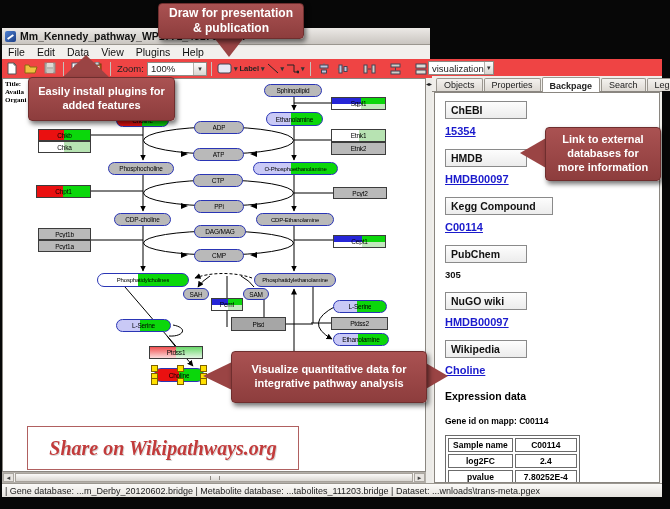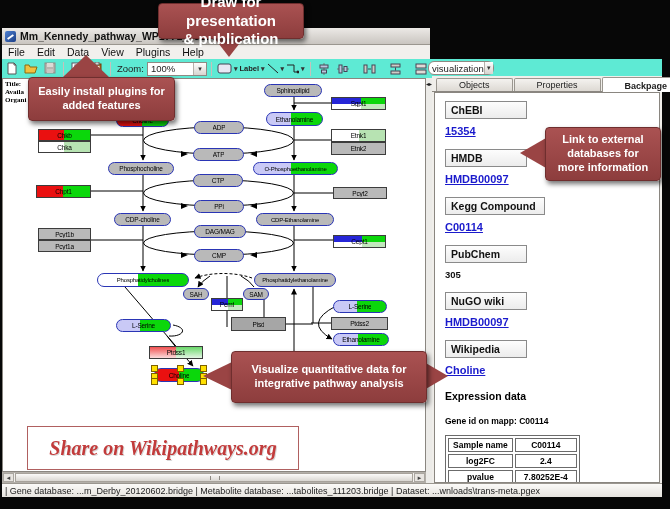--- a/index.html
+++ b/index.html
@@ -10,21 +10,21 @@
   .titlebar{position:absolute;left:0;top:0;width:428px;height:17px;
             background:linear-gradient(#ece9e6,#c9c5c0);border-bottom:1px solid #9a968f;
             display:flex;align-items:center;gap:4px;padding-left:3px;box-sizing:border-box;}
   .titlebar .ttext{font-size:10.5px;font-weight:bold;color:#111;white-space:nowrap;}
   .appicon{width:11px;height:11px;border-radius:2px;background:linear-gradient(135deg,#4d7fd0,#1d3f86);
            position:relative;flex:0 0 auto;}
   .appicon:after{content:"";position:absolute;left:2px;top:5px;width:7px;height:2px;background:#fff;transform:rotate(-35deg);}
   .menubar{position:absolute;left:0;top:17px;width:428px;height:14px;background:#f2f0ed;
            display:flex;align-items:center;font-size:10.5px;color:#111;border-bottom:1px solid #d6d2cc;}
   .menubar span{padding:0 6px;cursor:default;}
-  .toolbar{position:absolute;left:0;top:31px;width:660px;height:19px;background:#5eead4;
+  .toolbar{position:absolute;left:0;top:31px;width:660px;height:19px;background:#ef4444;
            border-bottom:1px solid #c9c5bf;display:flex;align-items:center;font-size:9.5px;color:#222;}
   .tsep{width:1px;height:14px;background:#c5c1bb;margin:0 4px;}
   .tbtn{height:16px;min-width:17px;display:flex;align-items:center;justify-content:center;margin:0 1px;font-weight:bold;}
   .combo{background:#fff;border:1px solid #8e8a84;height:14px;display:flex;align-items:center;
          font-size:9.5px;padding-left:3px;box-sizing:border-box;}
   .combo .arrowbox{margin-left:auto;width:12px;height:12px;background:linear-gradient(#fdfdfd,#d8d5d0);
          border-left:1px solid #b5b1ab;display:flex;align-items:center;justify-content:center;font-size:7px;color:#333;}
   .ddcaret{font-size:7px;color:#333;margin-left:2px;}
   
   #canvas{position:absolute;left:0;top:50px;width:424px;height:394px;background:#fff;
@@ -34,28 +34,28 @@
   #hscroll{position:absolute;left:0;top:444px;width:424px;height:11px;background:#f1efec;
            border:1px solid #b3afa9;box-sizing:border-box;}
   .sbtn{position:absolute;top:0;width:11px;height:9px;background:#e8e5e1;border:1px solid #aaa6a0;
         font-size:6px;color:#444;display:flex;align-items:center;justify-content:center;box-sizing:border-box;}
   #sthumb{position:absolute;left:12px;top:0;width:398px;height:9px;background:linear-gradient(#fbfaf9,#d9d6d1);
           border:1px solid #a7a29b;box-sizing:border-box;}
   #sthumb .grip{position:absolute;left:50%;top:2px;width:8px;height:4px;margin-left:-4px;
           border-left:1px solid #8d8983;border-right:1px solid #8d8983;}
   #panel{position:absolute;left:430px;top:48px;width:230px;height:407px;background:#f0eeea;}
   .tabs{display:flex;align-items:flex-end;height:15px;padding-left:4px;border-bottom:1px solid #8a8680;}
-  .tab{font-size:9px;padding:1px 22px;border:1px solid #9a968f;border-bottom:none;
+  .tab{font-size:9px;padding:1px 7px;border:1px solid #9a968f;border-bottom:none;
        background:linear-gradient(#f4f2ef,#ddd9d3);margin-right:1px;border-radius:2px 2px 0 0;color:#222;}
   .tab.active{background:#fff;font-weight:bold;padding-top:3px;position:relative;top:1px;}
   #panel-content{position:absolute;left:2px;top:16px;right:2px;bottom:0;background:#fff;
        border:1px solid #8a8680;padding:8px 0 16px 10px;box-sizing:border-box;overflow:hidden;}
   .bp-header{width:82px;border:1px solid #8a8a8a;background:linear-gradient(#fdfdfd,#ececec);
        font-size:10.5px;font-weight:bold;color:#111;padding:2px 5px;box-sizing:border-box;}
-  .bp-header.wide{width:100px;}
+  .bp-header.wide{width:108px;}
   .bp-link{display:inline-block;margin:6px 0 12px 0;font-size:11px;font-weight:bold;color:#1a1acc;
        text-decoration:underline;}
   .bp-plain{display:inline-block;margin:6px 0 12px 0;font-size:9.5px;font-weight:bold;color:#111;}
   #expr-title{font-size:10.5px;font-weight:bold;color:#000;margin-top:2px;}
   #geneid{font-size:8.5px;font-weight:bold;color:#000;margin-top:14px;}
   table.expr{border-collapse:separate;border-spacing:2px;border:1px solid #6b6b6b;margin-top:9px;background:#fff;}
   table.expr td{border:1px solid #6b6b6b;font-size:8.5px;font-weight:bold;text-align:center;
        padding:1px 4px;min-width:52px;color:#000;}
   
   #statusbar{position:absolute;left:0;top:455px;width:660px;height:14px;
@@ -210,21 +210,21 @@
             <rect x="1" y="1" width="10" height="4" fill="#dedbd5" stroke="#445"></rect>
             <rect x="1" y="7" width="10" height="4" fill="#dedbd5" stroke="#445"></rect>
           </svg>
       </div>
       <div class="tbtn" style="margin-left:8px;">
         <svg width="12" height="12">
             <rect x="1" y="1" width="4" height="10" fill="#dedbd5" stroke="#445"></rect>
             <rect x="7" y="1" width="4" height="10" fill="#dedbd5" stroke="#445"></rect>
           </svg>
       </div>
-      <div class="combo" style="position:absolute;left:426px;top:2px;width:66px;border-radius:6px;">
+      <div class="combo" style="position:absolute;left:426px;top:2px;width:66px;">
         <span>visualization</span>
         <span class="arrowbox">▾</span>
       </div>
     </div>
 
     <div id="canvas">
       <div id="canvas-info">
         <div>Title:</div>
         <div>Availa</div>
         <div>Organi</div>
@@ -456,21 +456,21 @@
           </table>
       </div>
     </div>
 
     <div id="statusbar">
       <span>| Gene database: ...m_Derby_20120602.bridge | Metabolite database: ...tabolites_111203.bridge | Dataset: ...wnloads\trans-meta.pgex</span>
     </div>
   </div>
 
   <div class="ca" style="left:212px;top:35px;border-left:17px solid transparent;border-right:17px solid transparent;border-top:22px solid #9a4444;"></div>
-  <div class="callout" style="left:158px;top:3px;width:144px;height:34px;font-size:15px;">
+  <div class="callout" style="left:158px;top:3px;width:144px;height:34px;font-size:12px;">
     <div>Draw for presentation</div>
     <div>&amp; publication</div>
   </div>
 
   <div class="ca" style="left:62px;top:55px;border-left:24px solid transparent;border-right:24px solid transparent;border-bottom:23px solid #9a4444;"></div>
   <div class="callout" style="left:28px;top:77px;width:145px;height:42px;font-size:11px;">
     <div>Easily install plugins for</div>
     <div>added features</div>
   </div>
 

